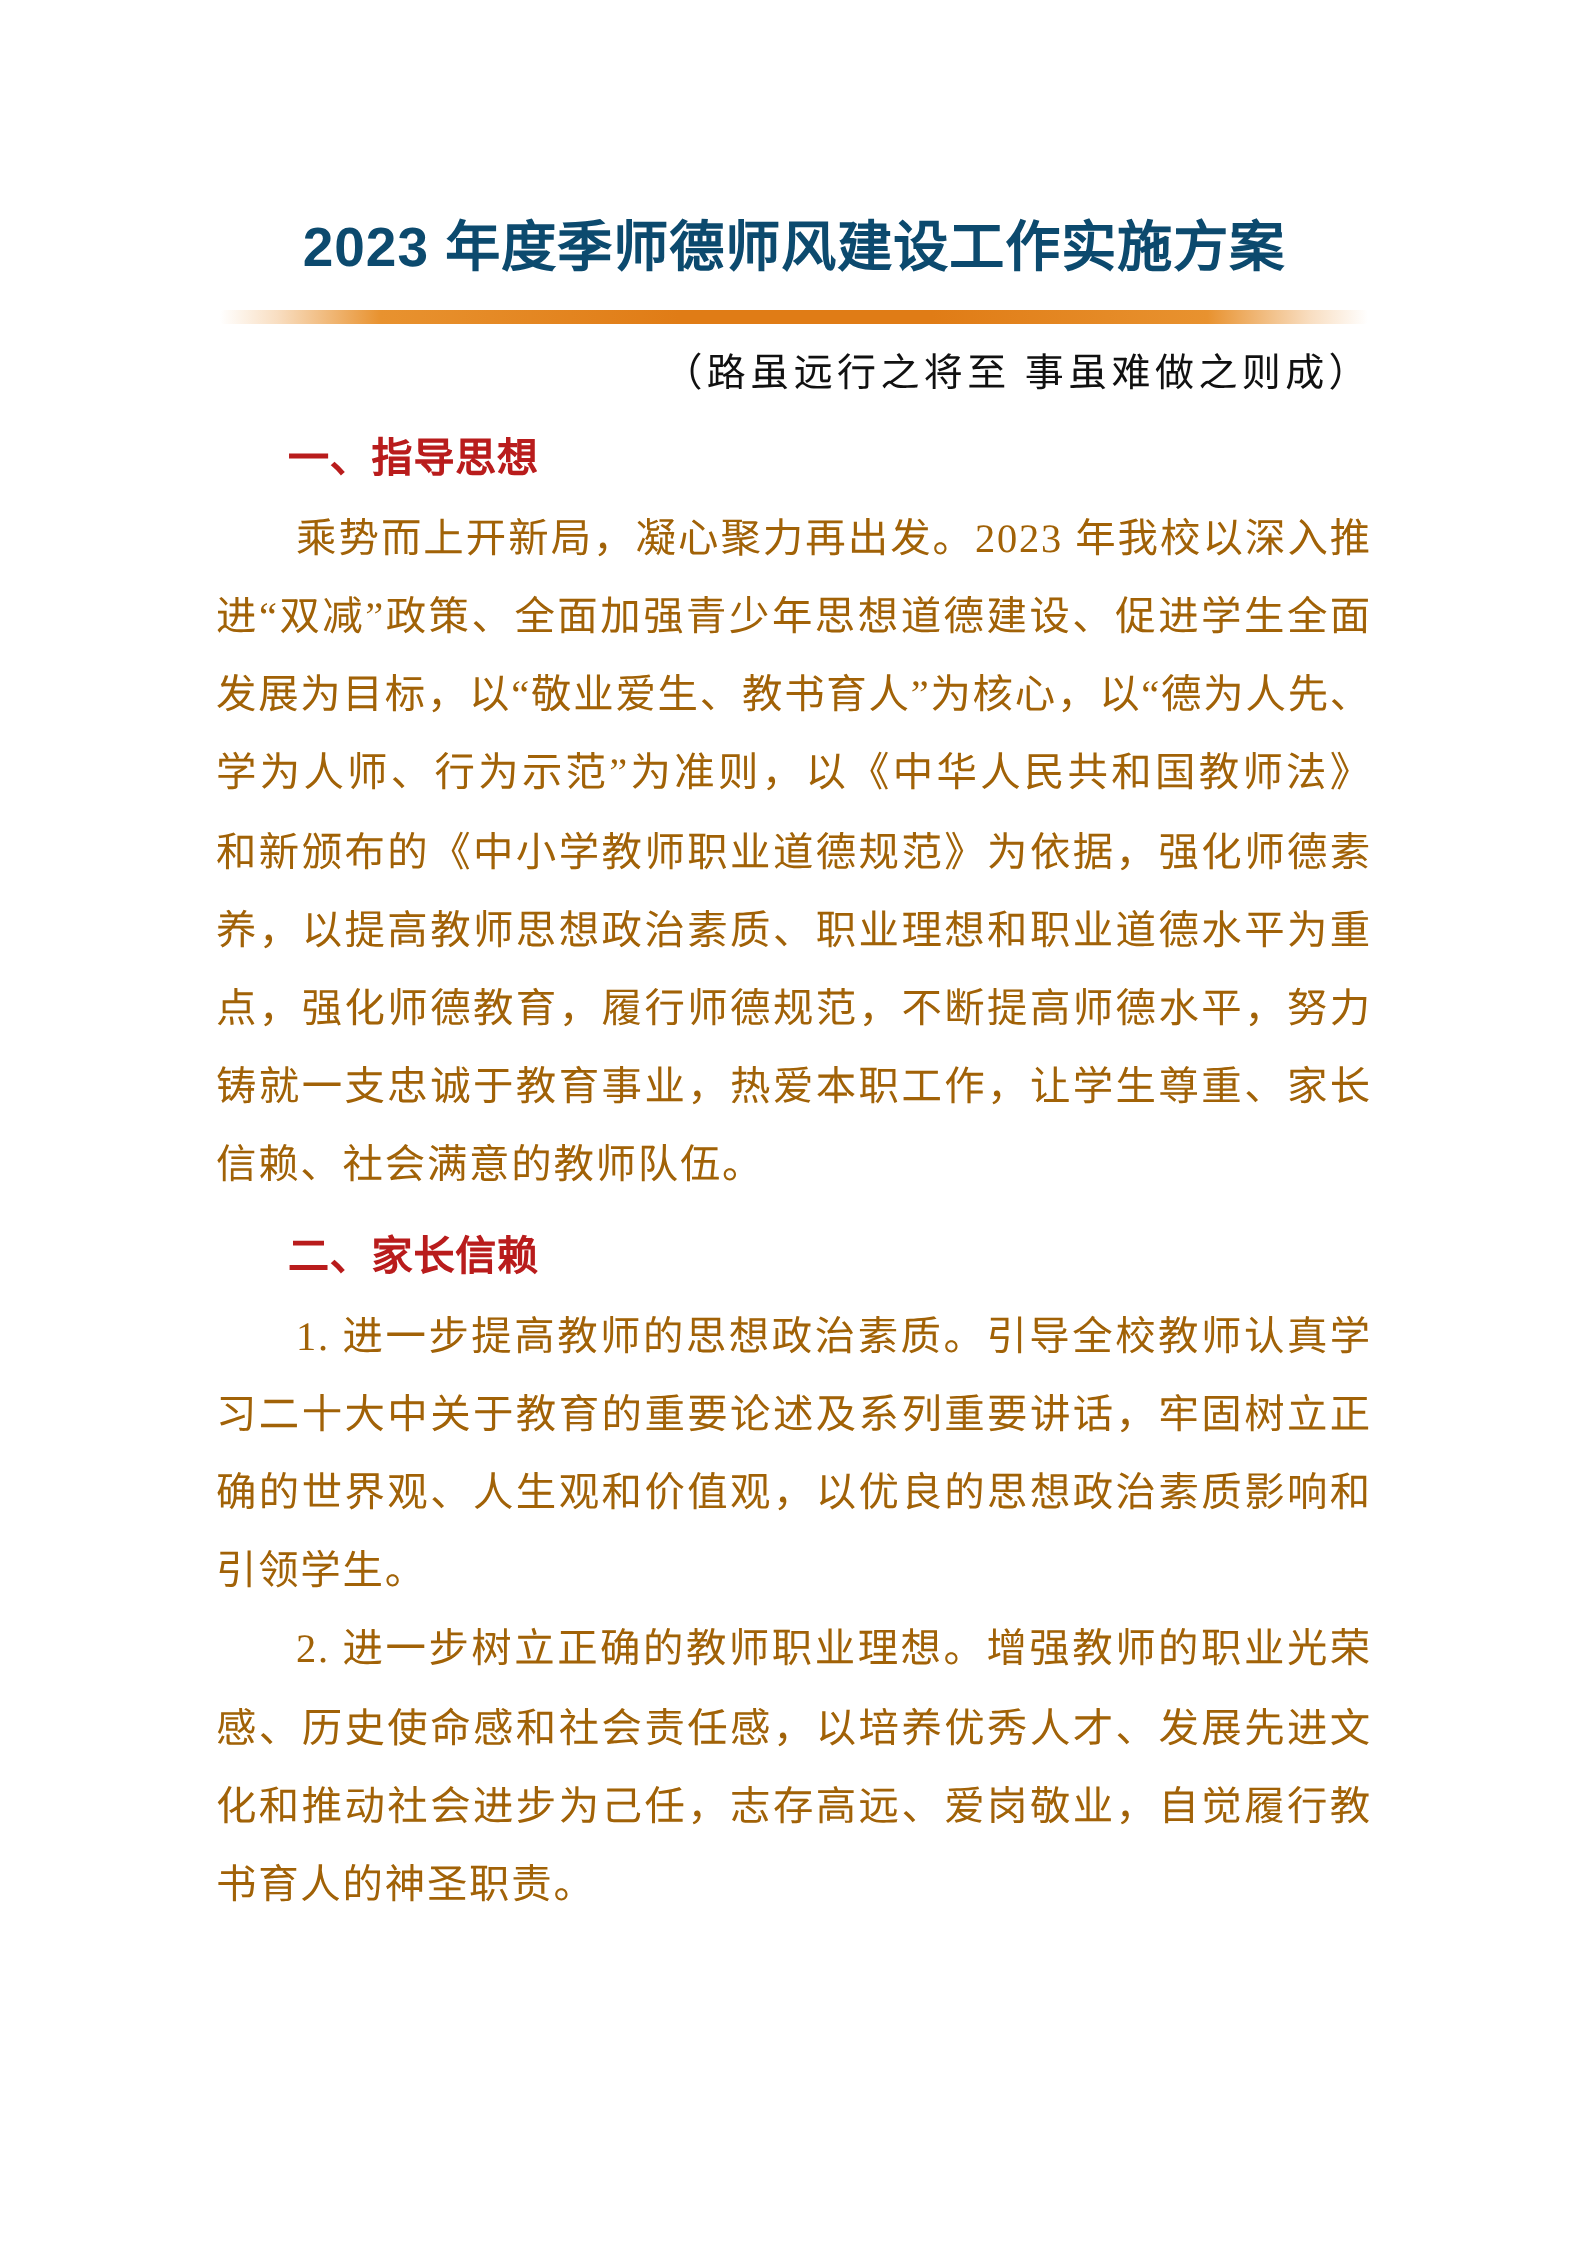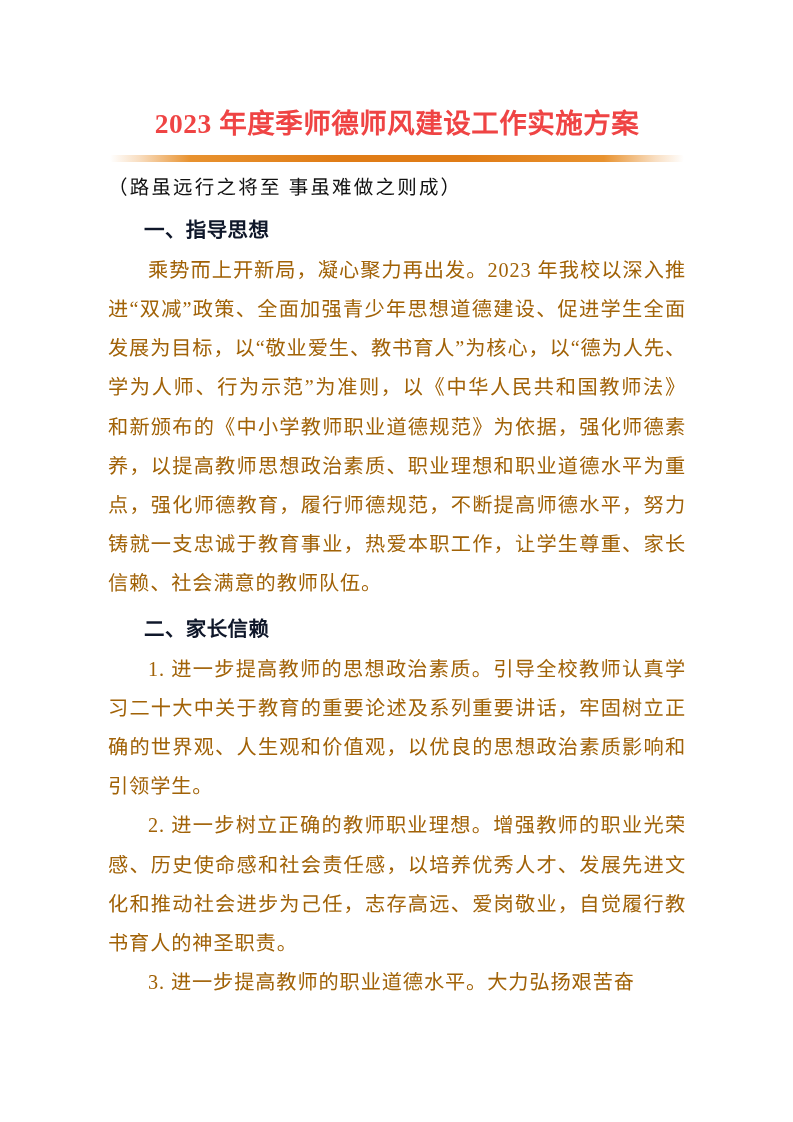--- a/index.html
+++ b/index.html
@@ -35,26 +35,26 @@
   
   .title-block {
     position: relative;
     text-align: center;
     margin: 0 0 6px 0;
   }
 
   .doc-title {
     position: relative;
     display: inline-block;
-    font-family: Liberation Serif, serif;
+    font-family: Liberation Sans, sans-serif;
     font-weight: bold;
     font-size: 27.5px;
     line-height: 40px;
     letter-spacing: 0.5px;
-    color: #ef4444;
+    color: #0c4a6e;
     white-space: nowrap;
     z-index: 2;
   }
 
   .title-underline {
     position: absolute;
     left: 2px;
     right: 2px;
     bottom: 1px;
     height: 7px;
@@ -65,38 +65,38 @@
         #e8922f 14%,
         #e07c16 40%,
         #e07c16 62%,
         #e8922f 86%,
         rgba(243,195,143,0.55) 95%,
         rgba(255,255,255,0) 100%);
     border-radius: 2px;
   }
 
   .doc-subtitle {
-    text-align: left;
+    text-align: right;
     font-family: "Liberation Serif", "DejaVu Serif", serif;
     font-weight: normal;
     font-size: 19.5px;
     line-height: 34px;
     letter-spacing: 2.2px;
     color: #111111;
     margin: 8px 0 2px 0;
   }
 
   
   .section-heading {
     font-family: "Liberation Sans", "DejaVu Sans", sans-serif;
     font-weight: bold;
     font-size: 20.5px;
     line-height: 39px;
     letter-spacing: 0.4px;
-    color: #0f172a;
+    color: #b91c1c;
     text-indent: 36px;
     margin: 5px 0 2px 0;
   }
 
   
   .body-para {
     font-family: "Liberation Serif", "DejaVu Serif", serif;
     font-size: 20.2px;
     line-height: 39.2px;
     letter-spacing: 0.9px;
@@ -123,16 +123,15 @@
     </div>
 
     <div class="doc-subtitle">（路虽远行之将至  事虽难做之则成）</div>
 
     <h2 class="section-heading">一、指导思想</h2>
     <p class="body-para">乘势而上开新局，凝心聚力再出发。2023 年我校以深入推进“双减”政策、全面加强青少年思想道德建设、促进学生全面发展为目标，以“敬业爱生、教书育人”为核心，以“德为人先、学为人师、行为示范”为准则，以《中华人民共和国教师法》和新颁布的《中小学教师职业道德规范》为依据，强化师德素养，以提高教师思想政治素质、职业理想和职业道德水平为重点，强化师德教育，履行师德规范，不断提高师德水平，努力铸就一支忠诚于教育事业，热爱本职工作，让学生尊重、家长信赖、社会满意的教师队伍。</p>
 
     <h2 class="section-heading">二、家长信赖</h2>
     <p class="body-para">1. 进一步提高教师的思想政治素质。引导全校教师认真学习二十大中关于教育的重要论述及系列重要讲话，牢固树立正确的世界观、人生观和价值观，以优良的思想政治素质影响和引领学生。</p>
     <p class="body-para">2. 进一步树立正确的教师职业理想。增强教师的职业光荣感、历史使命感和社会责任感，以培养优秀人才、发展先进文化和推动社会进步为己任，志存高远、爱岗敬业，自觉履行教书育人的神圣职责。</p>
-    <p class="body-para">3. 进一步提高教师的职业道德水平。大力弘扬艰苦奋</p>
 
   </div>
 </div>
 
 </body></html>

